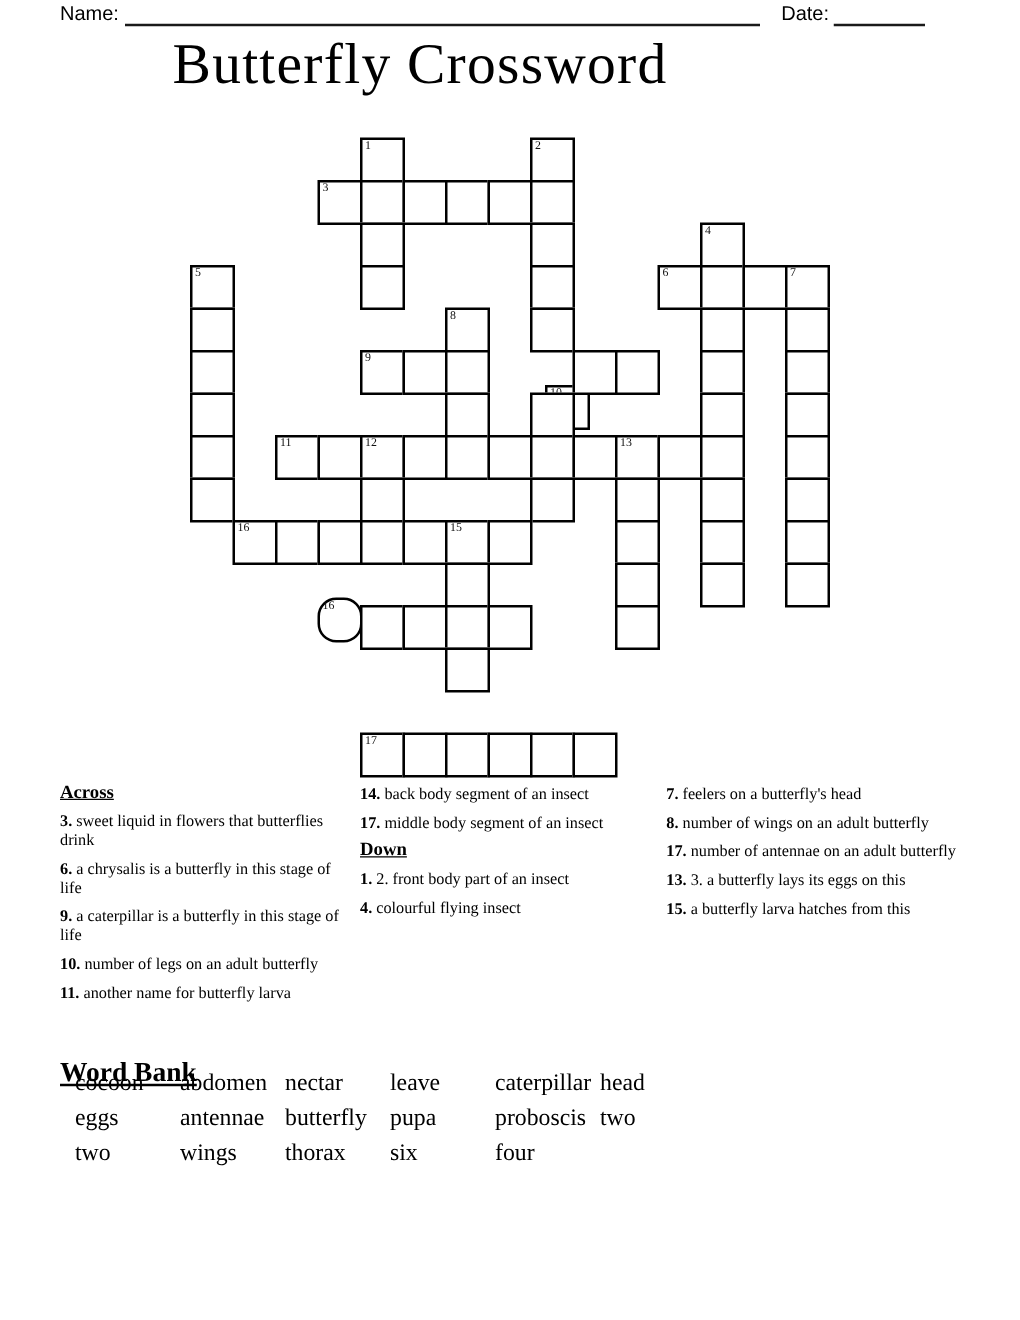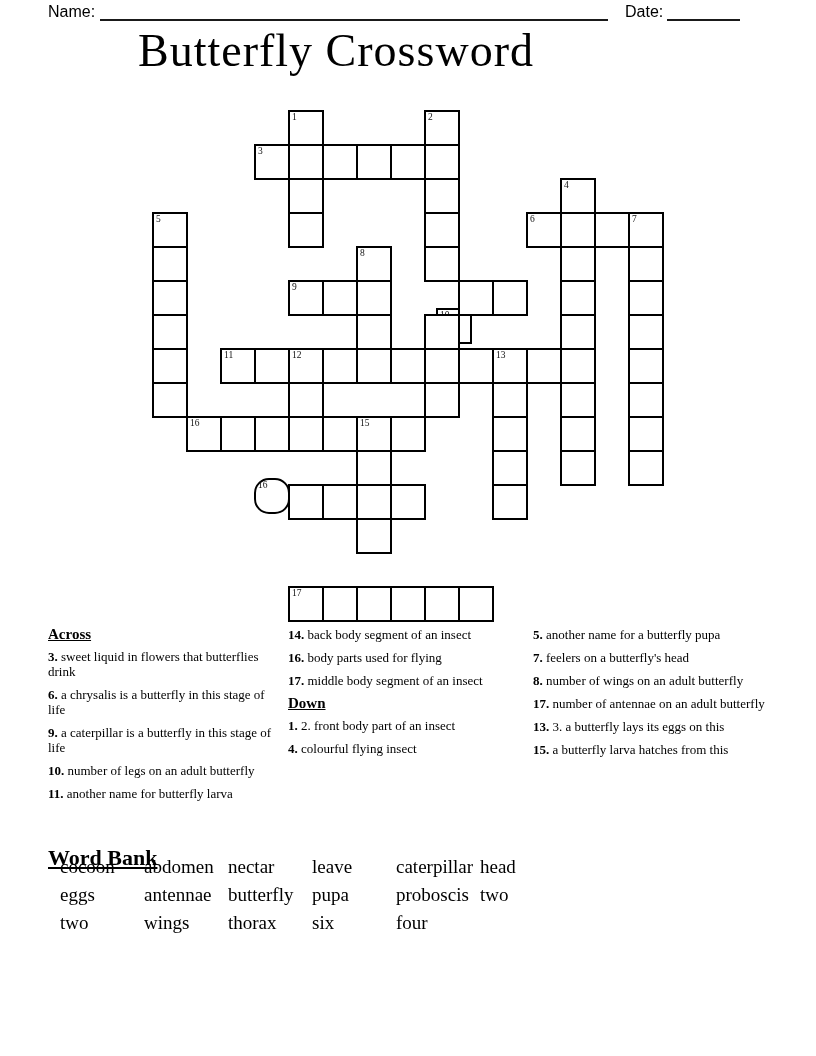--- a/index.html
+++ b/index.html
@@ -174,28 +174,26 @@
   <div class="clue-col" id="clue-col-1">
       <div class="clue-heading">Across</div>
       <p class="clue"><b>3.</b> sweet liquid in flowers that butterflies drink</p>
       <p class="clue"><b>6.</b> a chrysalis is a butterfly in this stage of life</p>
       <p class="clue"><b>9.</b> a caterpillar is a butterfly in this stage of life</p>
       <p class="clue"><b>10.</b> number of legs on an adult butterfly</p>
       <p class="clue"><b>11.</b> another name for butterfly larva</p>
     </div>
   <div class="clue-col" id="clue-col-2">
       <p class="clue"><b>14.</b> back body segment of an insect</p>
-      <p class="clue"><b>16.</b> body parts used for flying</p>
       <p class="clue"><b>17.</b> middle body segment of an insect</p>
       <div class="clue-heading">Down</div>
       <p class="clue"><b>1.</b> 2. front body part of an insect</p>
       <p class="clue"><b>4.</b> colourful flying insect</p>
     </div>
   <div class="clue-col" id="clue-col-3">
-      <p class="clue"><b>5.</b> another name for a butterfly pupa</p>
       <p class="clue"><b>7.</b> feelers on a butterfly's head</p>
       <p class="clue"><b>8.</b> number of wings on an adult butterfly</p>
       <p class="clue"><b>17.</b> number of antennae on an adult butterfly</p>
       <p class="clue"><b>13.</b> 3. a butterfly lays its eggs on this</p>
       <p class="clue"><b>15.</b> a butterfly larva hatches from this</p>
     </div>
 
   <div class="wb-heading">Word Bank</div>
   <div id="wb-words">
       <div class="wb-word">cocoon</div>

